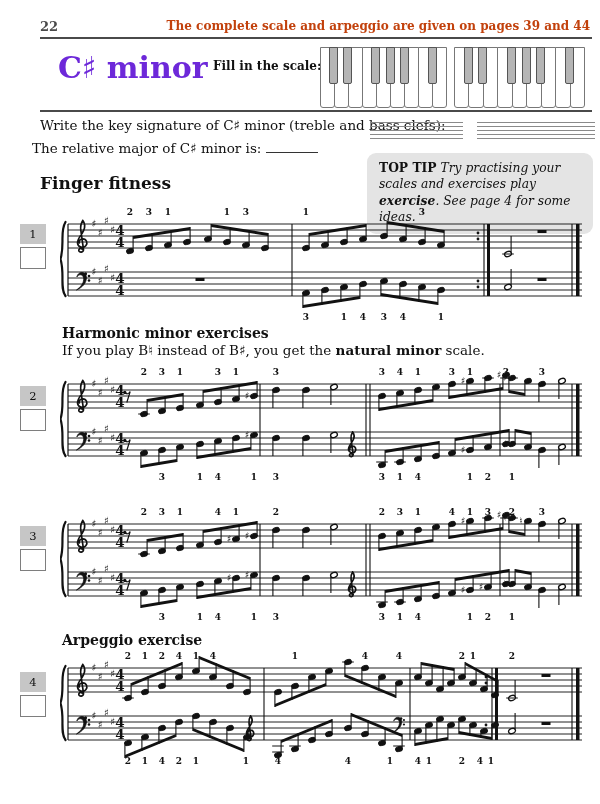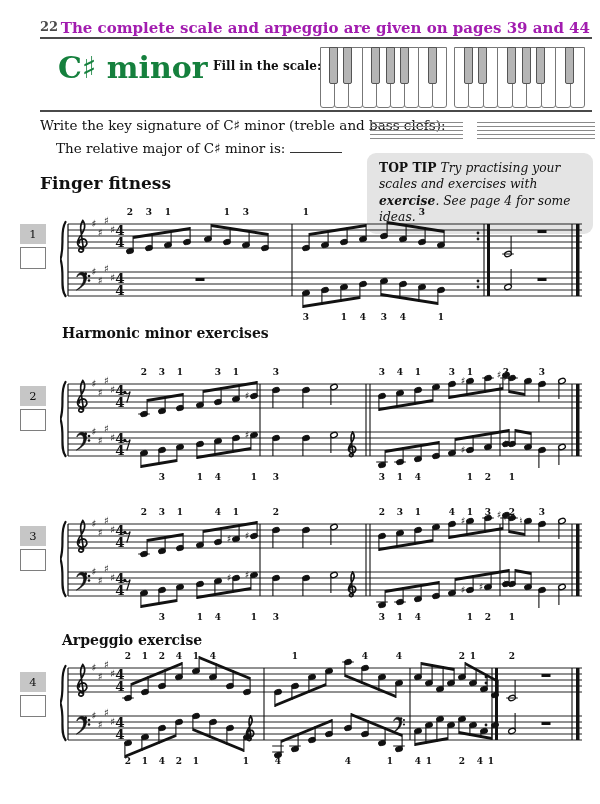--- a/index.html
+++ b/index.html
@@ -1,37 +1,37 @@
 <!DOCTYPE html>
 <html><head>
 <meta charset="utf-8">
 <style>
   * { margin:0; padding:0; box-sizing:border-box; }
   body { background:#fff; font-family:"DejaVu Serif","DejaVu Sans",serif; color:#111; }
   .page { position:relative; width:600px; height:804px; background:#fff; overflow:hidden; }
 
   .hdr-num { position:absolute; left:40px; top:19px; font-size:13px; font-weight:bold; color:#4a4a4a; }
-  .hdr-note { position:absolute; right:10px; top:19px; font-size:15px; font-weight:bold; color:#a21caf; }
+  .hdr-note { position:absolute; right:10px; top:19px; font-size:12px; font-weight:bold; color:#c2410c; }
   .rule { position:absolute; left:40px; width:552px; height:2px; background:#4a4a4a; }
   .rule1 { top:37px; } .rule2 { top:110px; }
 
-  .page-title { position:absolute; left:58px; top:50px; font-size:30px; font-weight:bold; color:#15803d; }
+  .page-title { position:absolute; left:58px; top:50px; font-size:30px; font-weight:bold; color:#6d28d9; }
   .fill-label { position:absolute; left:213px; top:59px; font-size:12px; font-weight:bold; }
 
   .kb { position:absolute; top:47px; height:61px; display:flex; }
   .kb1 { left:320px; width:127px; } .kb2 { left:454px; width:131px; }
   .wk { flex:1; background:#fff; border:1px solid #777; border-radius:0 0 3px 3px; margin-left:-1px; }
   .wk:first-child { margin-left:0; }
   .bk { position:absolute; top:0; width:9px; height:37px; background:#b5b5b5; border:1px solid #555; border-radius:0 0 2px 2px; }
 
   .q1 { position:absolute; left:40px; top:117px; font-size:13.5px; }
   .mini-staff { position:absolute; top:122px; height:17px;
     background:repeating-linear-gradient(to bottom,#8a8a8a 0 1px,transparent 1px 4px); }
   .ms1 { left:370px; width:93px; } .ms2 { left:477px; width:118px; }
-  .q2 { position:absolute; left:56px; top:140px; font-size:13.5px; }
+  .q2 { position:absolute; left:32px; top:140px; font-size:13.5px; }
   .blank { display:inline-block; width:52px; border-bottom:1.3px solid #333; height:12px; }
 
   .tip { position:absolute; left:367px; top:153px; width:226px; background:#e4e4e4;
     border-radius:9px; padding:7px 11px 8px 12px; font-size:12.3px; font-style:italic; line-height:1.34; }
   .tip b.lbl { font-style:normal; }
 
   .h-big { position:absolute; left:40px; top:173px; font-size:17px; font-weight:bold;text-align:center; }
   .h-sec { position:absolute; left:62px; font-size:14px; font-weight:bold; }
   .sec-body { position:absolute; left:62px; font-size:13.5px; }
 
@@ -90,21 +90,21 @@
 
   <div class="q1">Write the key signature of C♯ minor (treble and bass clefs):</div>
   <div class="mini-staff ms1"></div>
   <div class="mini-staff ms2"></div>
   <div class="q2">
     <span>The relative major of C♯ minor is:</span>
     <span class="blank"></span>
   </div>
 
   <div class="tip">
-    <b class="lbl">TOP TIP</b><span> Try practising your scales and exercises with </span><b>exercise</b><span>. See page 4 for some ideas.</span>
+    <b class="lbl">TOP TIP</b><span> Try practising your scales and exercises play </span><b>exercise</b><span>. See page 4 for some ideas.</span>
   </div>
 
   <h2 class="h-big">Finger fitness</h2>
 
   <div class="ex-label" style="top:224px">
     <div class="ex-num">1</div>
     <div class="ex-chk"></div>
   </div>
   <svg class="system" style="top:206px" width="526" height="120" viewBox="0 0 526 120">
       <g>
@@ -218,20 +218,23 @@
         <text x="246" y="114" font-size="9" font-family="&quot;DejaVu Serif&quot;,&quot;DejaVu Sans&quot;,serif" text-anchor="middle" fill="#111" font-weight="bold">3</text>
         <text x="284" y="114" font-size="9" font-family="&quot;DejaVu Serif&quot;,&quot;DejaVu Sans&quot;,serif" text-anchor="middle" fill="#111" font-weight="bold">1</text>
         <text x="303" y="114" font-size="9" font-family="&quot;DejaVu Serif&quot;,&quot;DejaVu Sans&quot;,serif" text-anchor="middle" fill="#111" font-weight="bold">4</text>
         <text x="324" y="114" font-size="9" font-family="&quot;DejaVu Serif&quot;,&quot;DejaVu Sans&quot;,serif" text-anchor="middle" fill="#111" font-weight="bold">3</text>
         <text x="343" y="114" font-size="9" font-family="&quot;DejaVu Serif&quot;,&quot;DejaVu Sans&quot;,serif" text-anchor="middle" fill="#111" font-weight="bold">4</text>
         <text x="381" y="114" font-size="9" font-family="&quot;DejaVu Serif&quot;,&quot;DejaVu Sans&quot;,serif" text-anchor="middle" fill="#111" font-weight="bold">1</text>
       </g>
     </svg>
 
   <h3 class="h-sec" style="top:325px">Harmonic minor exercises</h3>
+  <div class="sec-body" style="top:342px">
+    <span>If you play B♮ instead of B♯, you get the </span><b>natural minor</b><span> scale.</span>
+  </div>
 
   <div class="ex-label" style="top:386px">
     <div class="ex-num">2</div>
     <div class="ex-chk"></div>
   </div>
   <svg class="system" style="top:366px" width="526" height="120" viewBox="0 0 526 120">
       <g>
         <line x1="8" x2="522" y1="18" y2="18" stroke="#222" stroke-width="1"></line>
         <line x1="8" x2="522" y1="66" y2="66" stroke="#222" stroke-width="1"></line>
         <line x1="8" x2="522" y1="24" y2="24" stroke="#222" stroke-width="1"></line>

